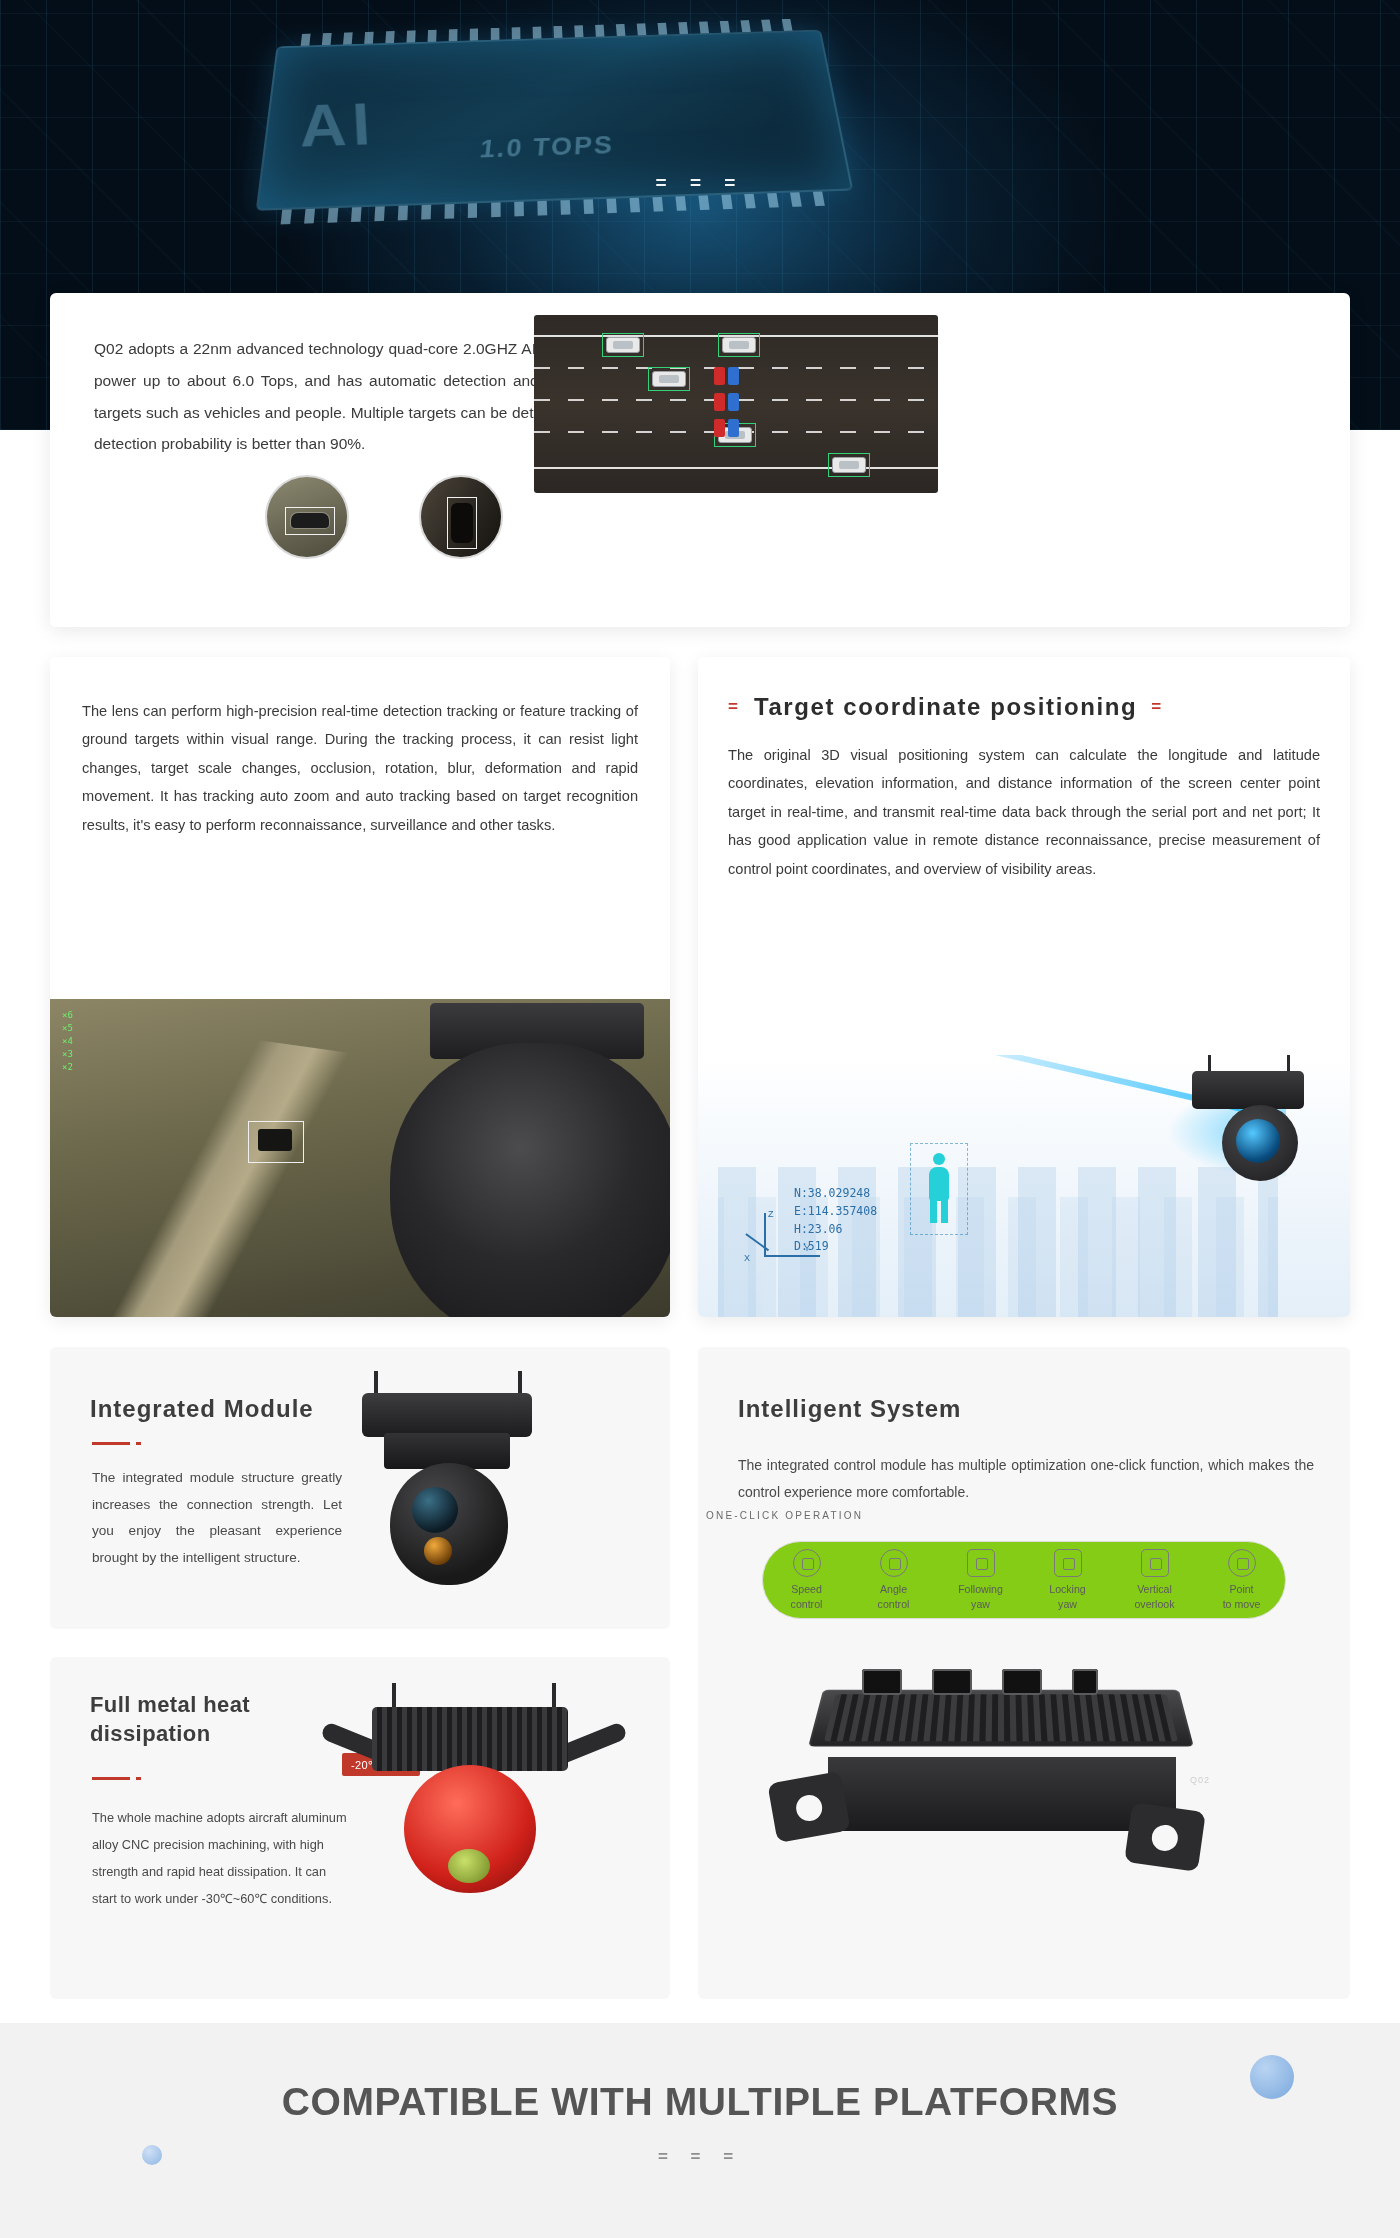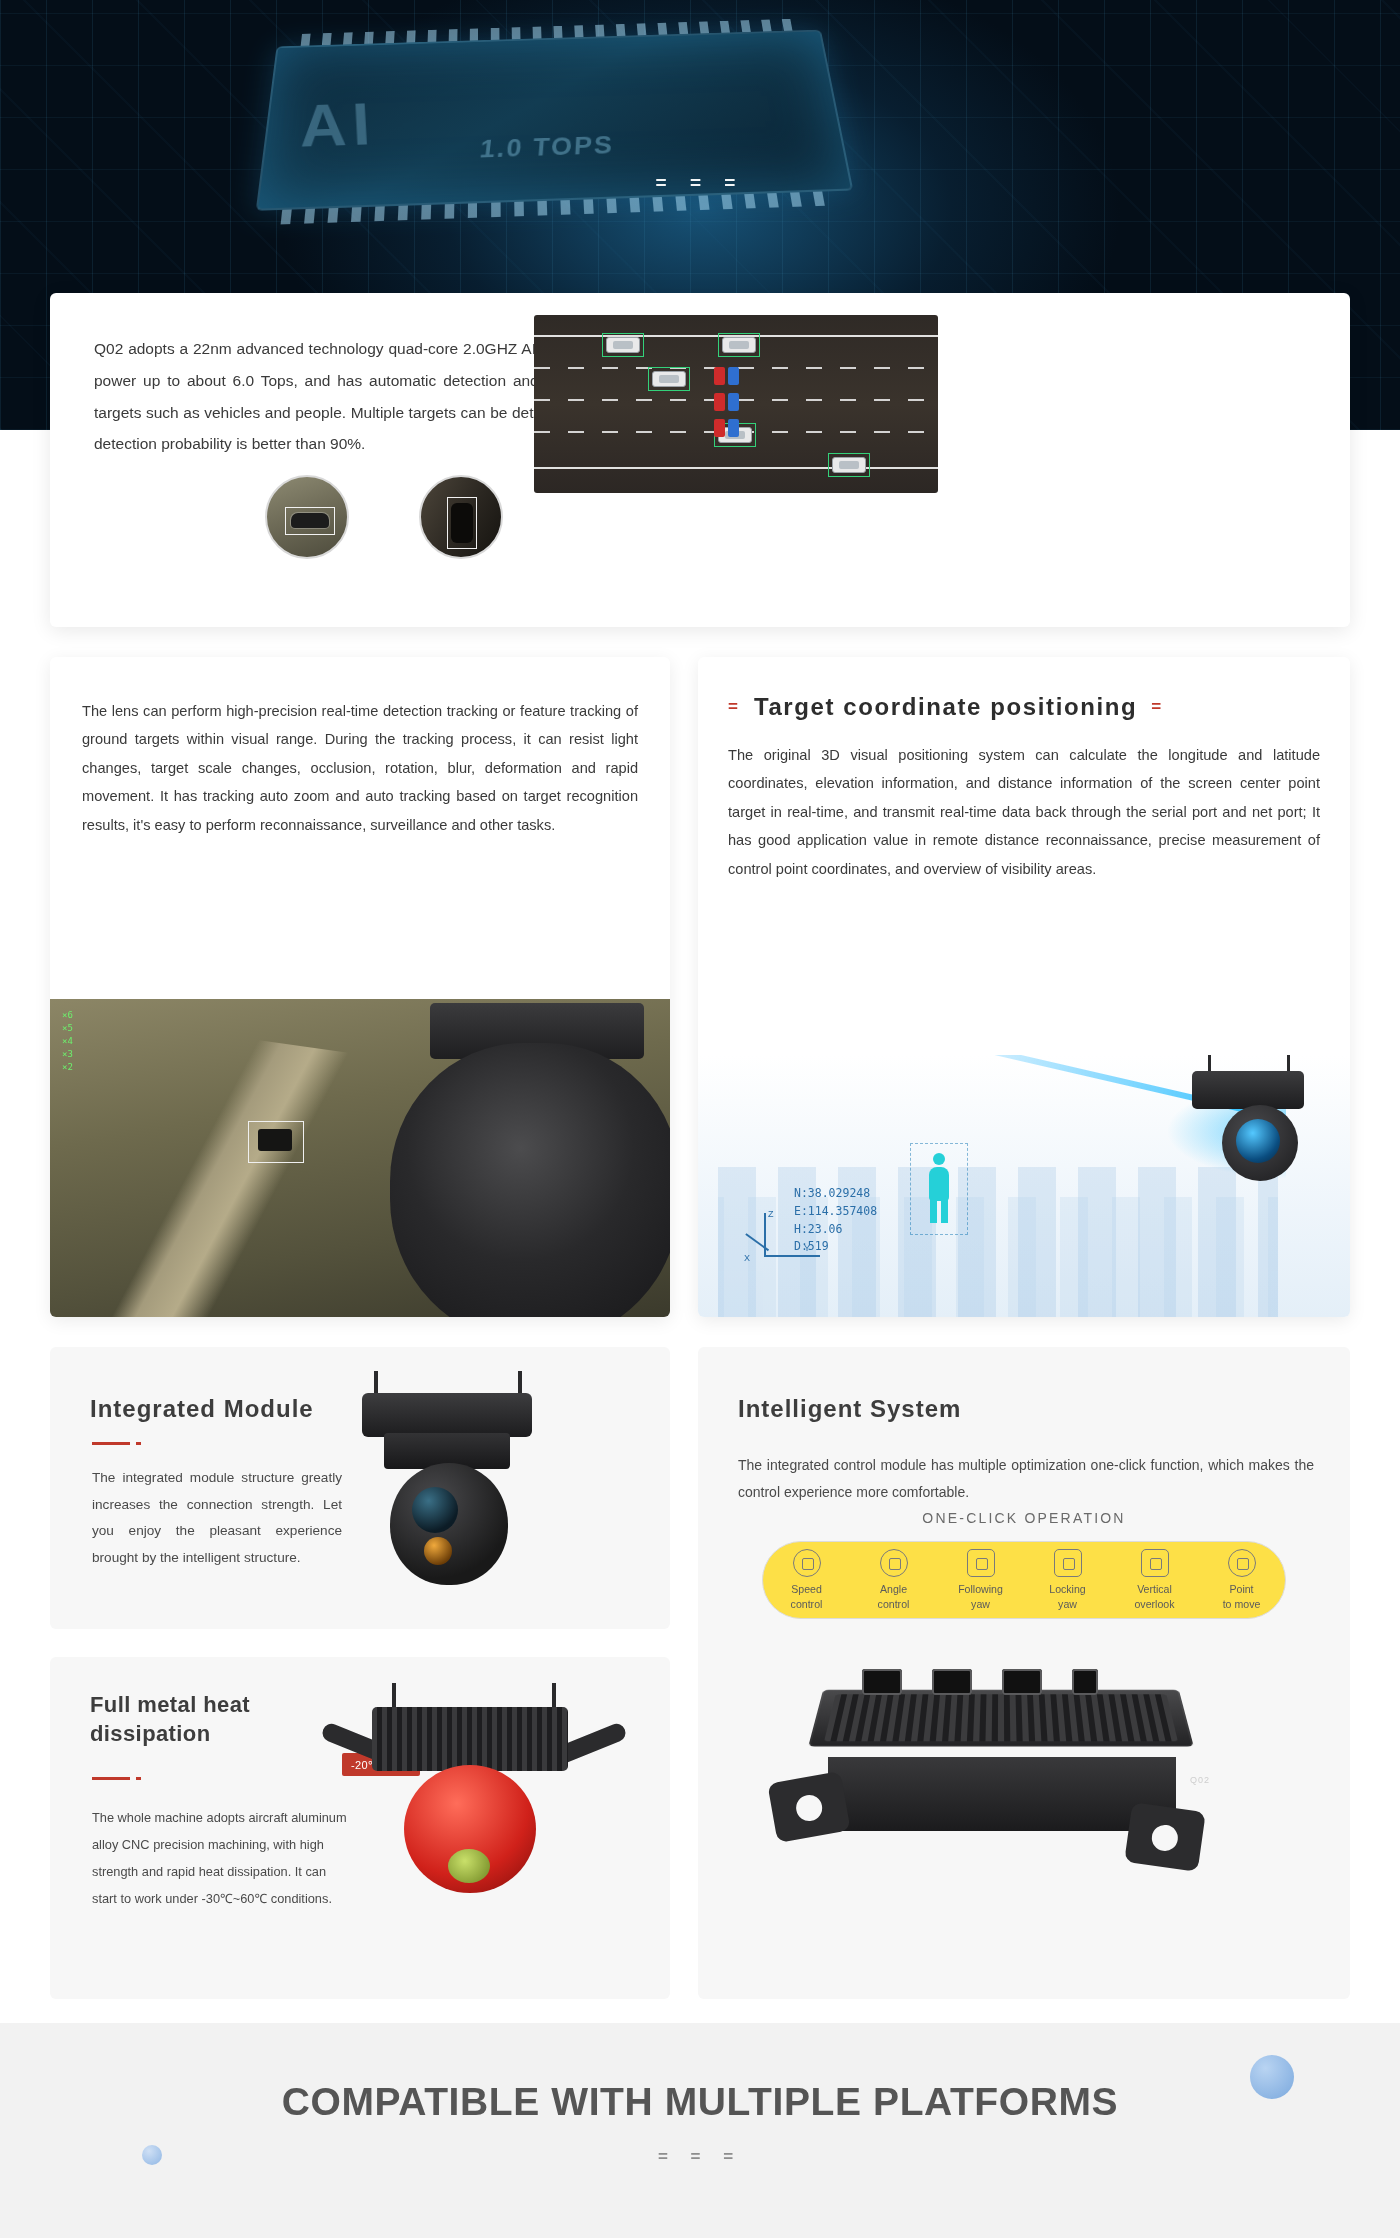--- a/index.html
+++ b/index.html
@@ -302,28 +302,28 @@
   }
   .panel-intel h3 {
     position: absolute; left: 40px; top: 48px;
     font-size: 24px; font-weight: 700; color: #3d3d3d; letter-spacing: 1px;
   }
   .panel-intel .desc {
     position: absolute; left: 40px; top: 105px; width: 576px;
     font-size: 14px; line-height: 1.95; color: #4a4a4a; text-align: justify;
   }
   .one-click-title {
-    position: absolute; left: 0; top: 163px; width: 652px; text-align: center;
-    font-size: 14px; letter-spacing: 2.2px; color: #6a6a6a;
+    position: absolute; left: 8px; top: 163px; width: 652px; text-align: left;
+    font-size: 10px; letter-spacing: 2.2px; color: #6a6a6a;
   }
   .oc-box {
     position: absolute; left: 64px; top: 194px; width: 524px; height: 78px;
     border: 1px solid #dcdcdc; border-radius: 39px;
     display: flex; align-items: center; justify-content: space-around;
-    background: #fde047;
+    background: #84cc16;
   }
   .oc-item { width: 78px; text-align: center; }
   .oc-ic {
     width: 28px; height: 28px; margin: 0 auto 5px auto;
     border: 1.4px solid #7a7a7a; border-radius: 5px;
     position: relative;
   }
   .oc-ic.round { border-radius: 50%; }
   .oc-ic::after {
     content:""; position:absolute; left:50%; top:50%; width:10px; height:10px;

